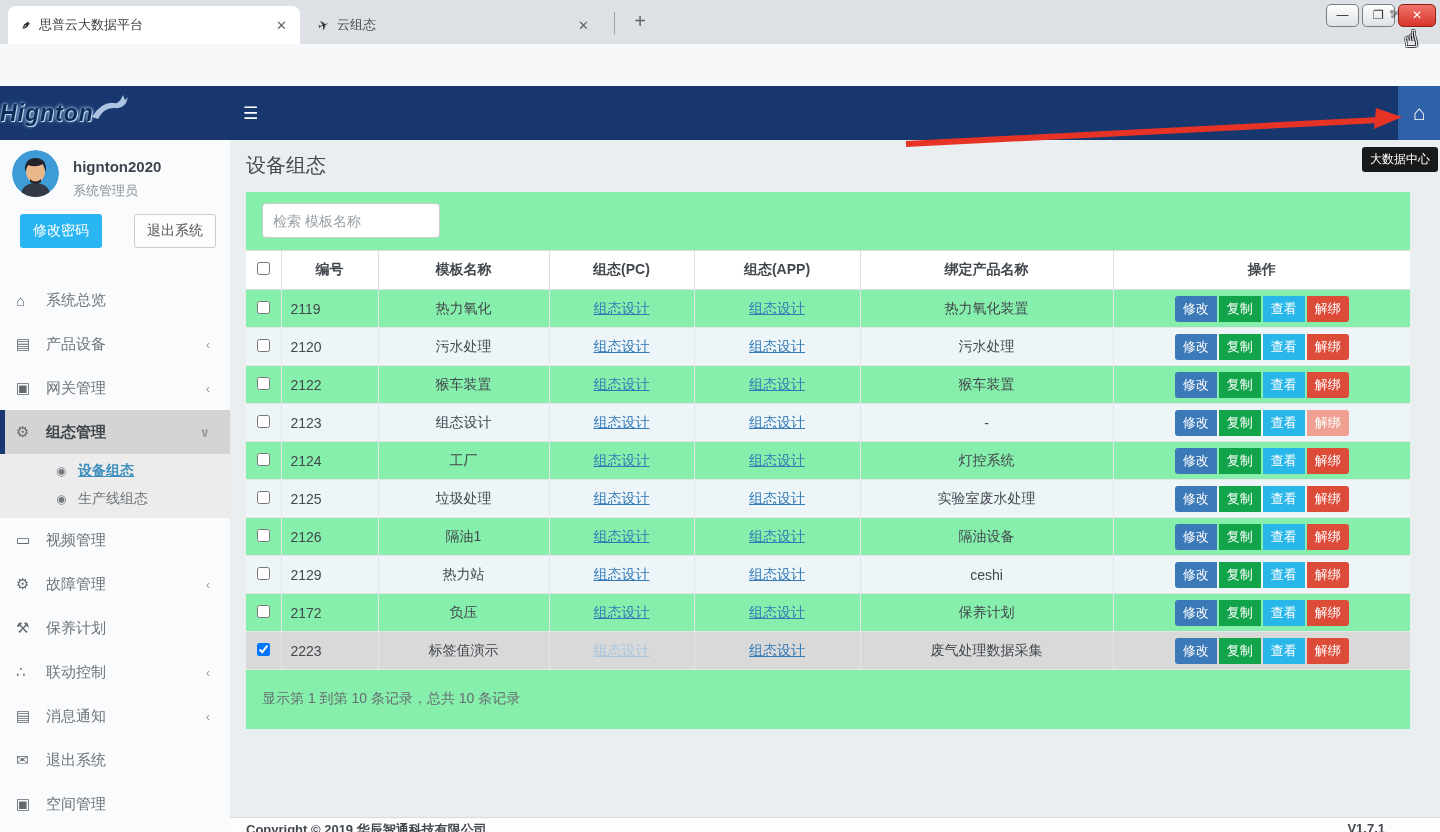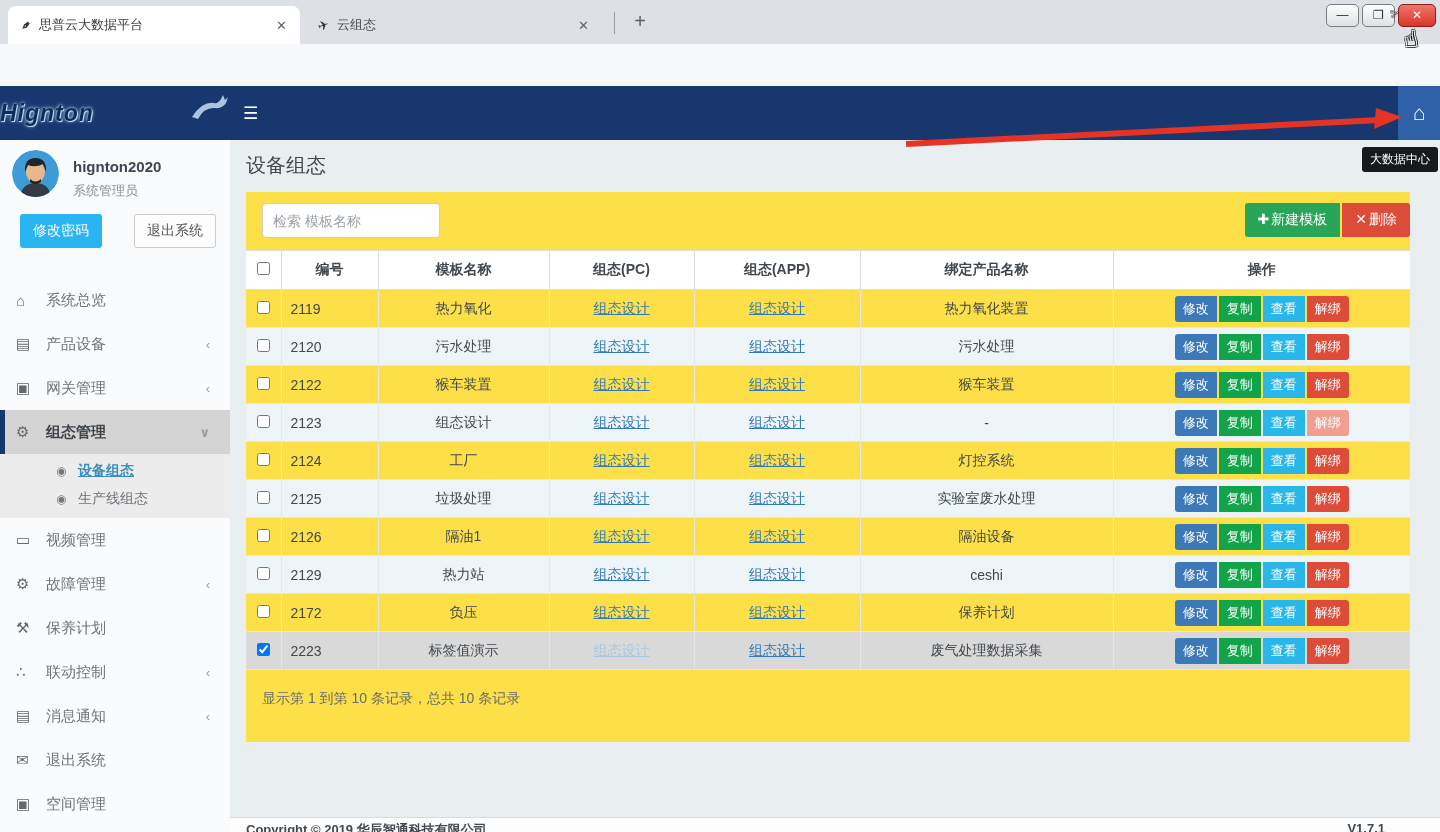--- a/index.html
+++ b/index.html
@@ -39,21 +39,21 @@
   .tool-ico { position:absolute; top:51px; font-size:18px; color:#5f6368; }
   .avatar-chip { position:absolute; left:1360px; top:50px; width:27px; height:27px; border-radius:50%;
                  background:#4c5157; overflow:hidden; }
   .avatar-chip .head { position:absolute; left:9px; top:5px; width:9px; height:9px; border-radius:50%; background:#aeb3b9; }
   .avatar-chip .body { position:absolute; left:4px; top:16px; width:19px; height:12px; border-radius:50% 50% 0 0; background:#aeb3b9; }
   .update-chip { position:absolute; left:1400px; top:50px; width:27px; height:27px; border-radius:50%;
                  background:#e2511b; color:#fff; text-align:center; line-height:26px; font-size:15px; font-weight:bold; }
 
   
   #appbar { position:absolute; left:0; top:86px; width:1440px; height:54px; background:#17376e; }
-  #logo { position:absolute; left:0; top:0; width:230px; height:54px; display:flex; align-items:center; justify-content:space-between; }
+  #logo { position:absolute; left:0; top:0; width:230px; height:54px; display:flex; align-items:center; justify-content:flex-start; }
   .logo-text { font-size:23px; font-weight:bold; font-style:italic; color:#0c2c59; letter-spacing:1px;
                text-shadow:0 0 2px #bcd3ee, 0 0 4px #9fc0e6, 1px 1px 0 #cfe0f2; }
   .logo-deer { margin-left:-6px; margin-top:-14px; }
   #hamburger { position:absolute; left:243px; top:17px; color:#fff; font-size:17px; cursor:pointer; }
   #home-btn { position:absolute; left:1398px; top:0; width:42px; height:54px; background:#2e61a8;
               display:flex; align-items:center; justify-content:center; color:#fff; font-size:21px; cursor:pointer; }
   .hand-cursor { position:absolute; left:1404px; top:26px; font-size:23px; color:#fff; transform:rotate(-8deg);
                  text-shadow:-1px -1px 0 #000,1px -1px 0 #000,-1px 1px 0 #000,1px 1px 0 #000; z-index:40; }
   #tooltip { position:absolute; right:2px; top:147px; background:#17191b; color:#fff; font-size:12px;
              padding:4px 8px; border-radius:3px; z-index:30; }
@@ -80,21 +80,21 @@
   .submenu { background:#ececec; padding:3px 0 5px 0; }
   .submenu-item { height:28px; display:flex; align-items:center; padding-left:56px; font-size:14px;
                   color:#6e7479; cursor:pointer; }
   .submenu-item .mi-icon { width:22px; font-size:12px; color:#73797e; }
   .submenu-item.active a { color:#3c8dbc; font-weight:bold; text-decoration:underline; }
   .submenu-item a { color:inherit; text-decoration:none; }
 
   
   #content { position:absolute; left:230px; top:140px; width:1210px; height:692px; background:#e9eef1; }
   #page-title { position:absolute; left:16px; top:12px; font-size:20px; color:#42484e; }
-  #panel { position:absolute; left:16px; top:52px; width:1164px; background:#fde047; padding-bottom:14px; }
+  #panel { position:absolute; left:16px; top:52px; width:1164px; background:#86efac; padding-bottom:1px; }
   .panel-toolbar { position:relative; height:58px; }
   .search-input { position:absolute; left:16px; top:11px; width:178px; height:35px; border:1px solid #ccc;
                   border-radius:4px; font-size:14px; padding:0 10px; color:#333; font-family:inherit; }
   .search-input::placeholder { color:#9aa0a5; }
   .toolbar-btns { position:absolute; right:0; top:11px; display:flex; }
   .btn-new { background:#28a559; color:#fff; border:none; border-radius:3px 0 0 3px; font-size:14px;
              padding:8px 13px; cursor:pointer; font-family:inherit; }
   .btn-del { background:#dd4b39; color:#fff; border:none; border-radius:0 3px 3px 0; font-size:14px;
              padding:8px 13px; cursor:pointer; font-family:inherit; margin-left:2px; }
   .btn-ico { font-weight:bold; margin-right:2px; }
@@ -271,24 +271,20 @@
           <span class="mi-label">空间管理</span>
         </div>
       </div>
   </div>
 
   <div id="content">
     <div id="page-title">设备组态</div>
     <div id="panel">
       <div class="panel-toolbar">
         <input class="search-input" type="text" placeholder="检索 模板名称" style="">
-        <div class="toolbar-btns">
-          <button class="btn-new"><span class="btn-ico">✚</span><span>新建模板</span></button>
-          <button class="btn-del"><span class="btn-ico">✕</span><span>删除</span></button>
-        </div>
       </div>
       <table>
         <colgroup>
           <col style="width:35px">
             <col style="width:97px">
             <col style="width:171px">
           <col style="width:145px">
             <col style="width:166px">
             <col style="width:253px">
             <col style="width:297px">

